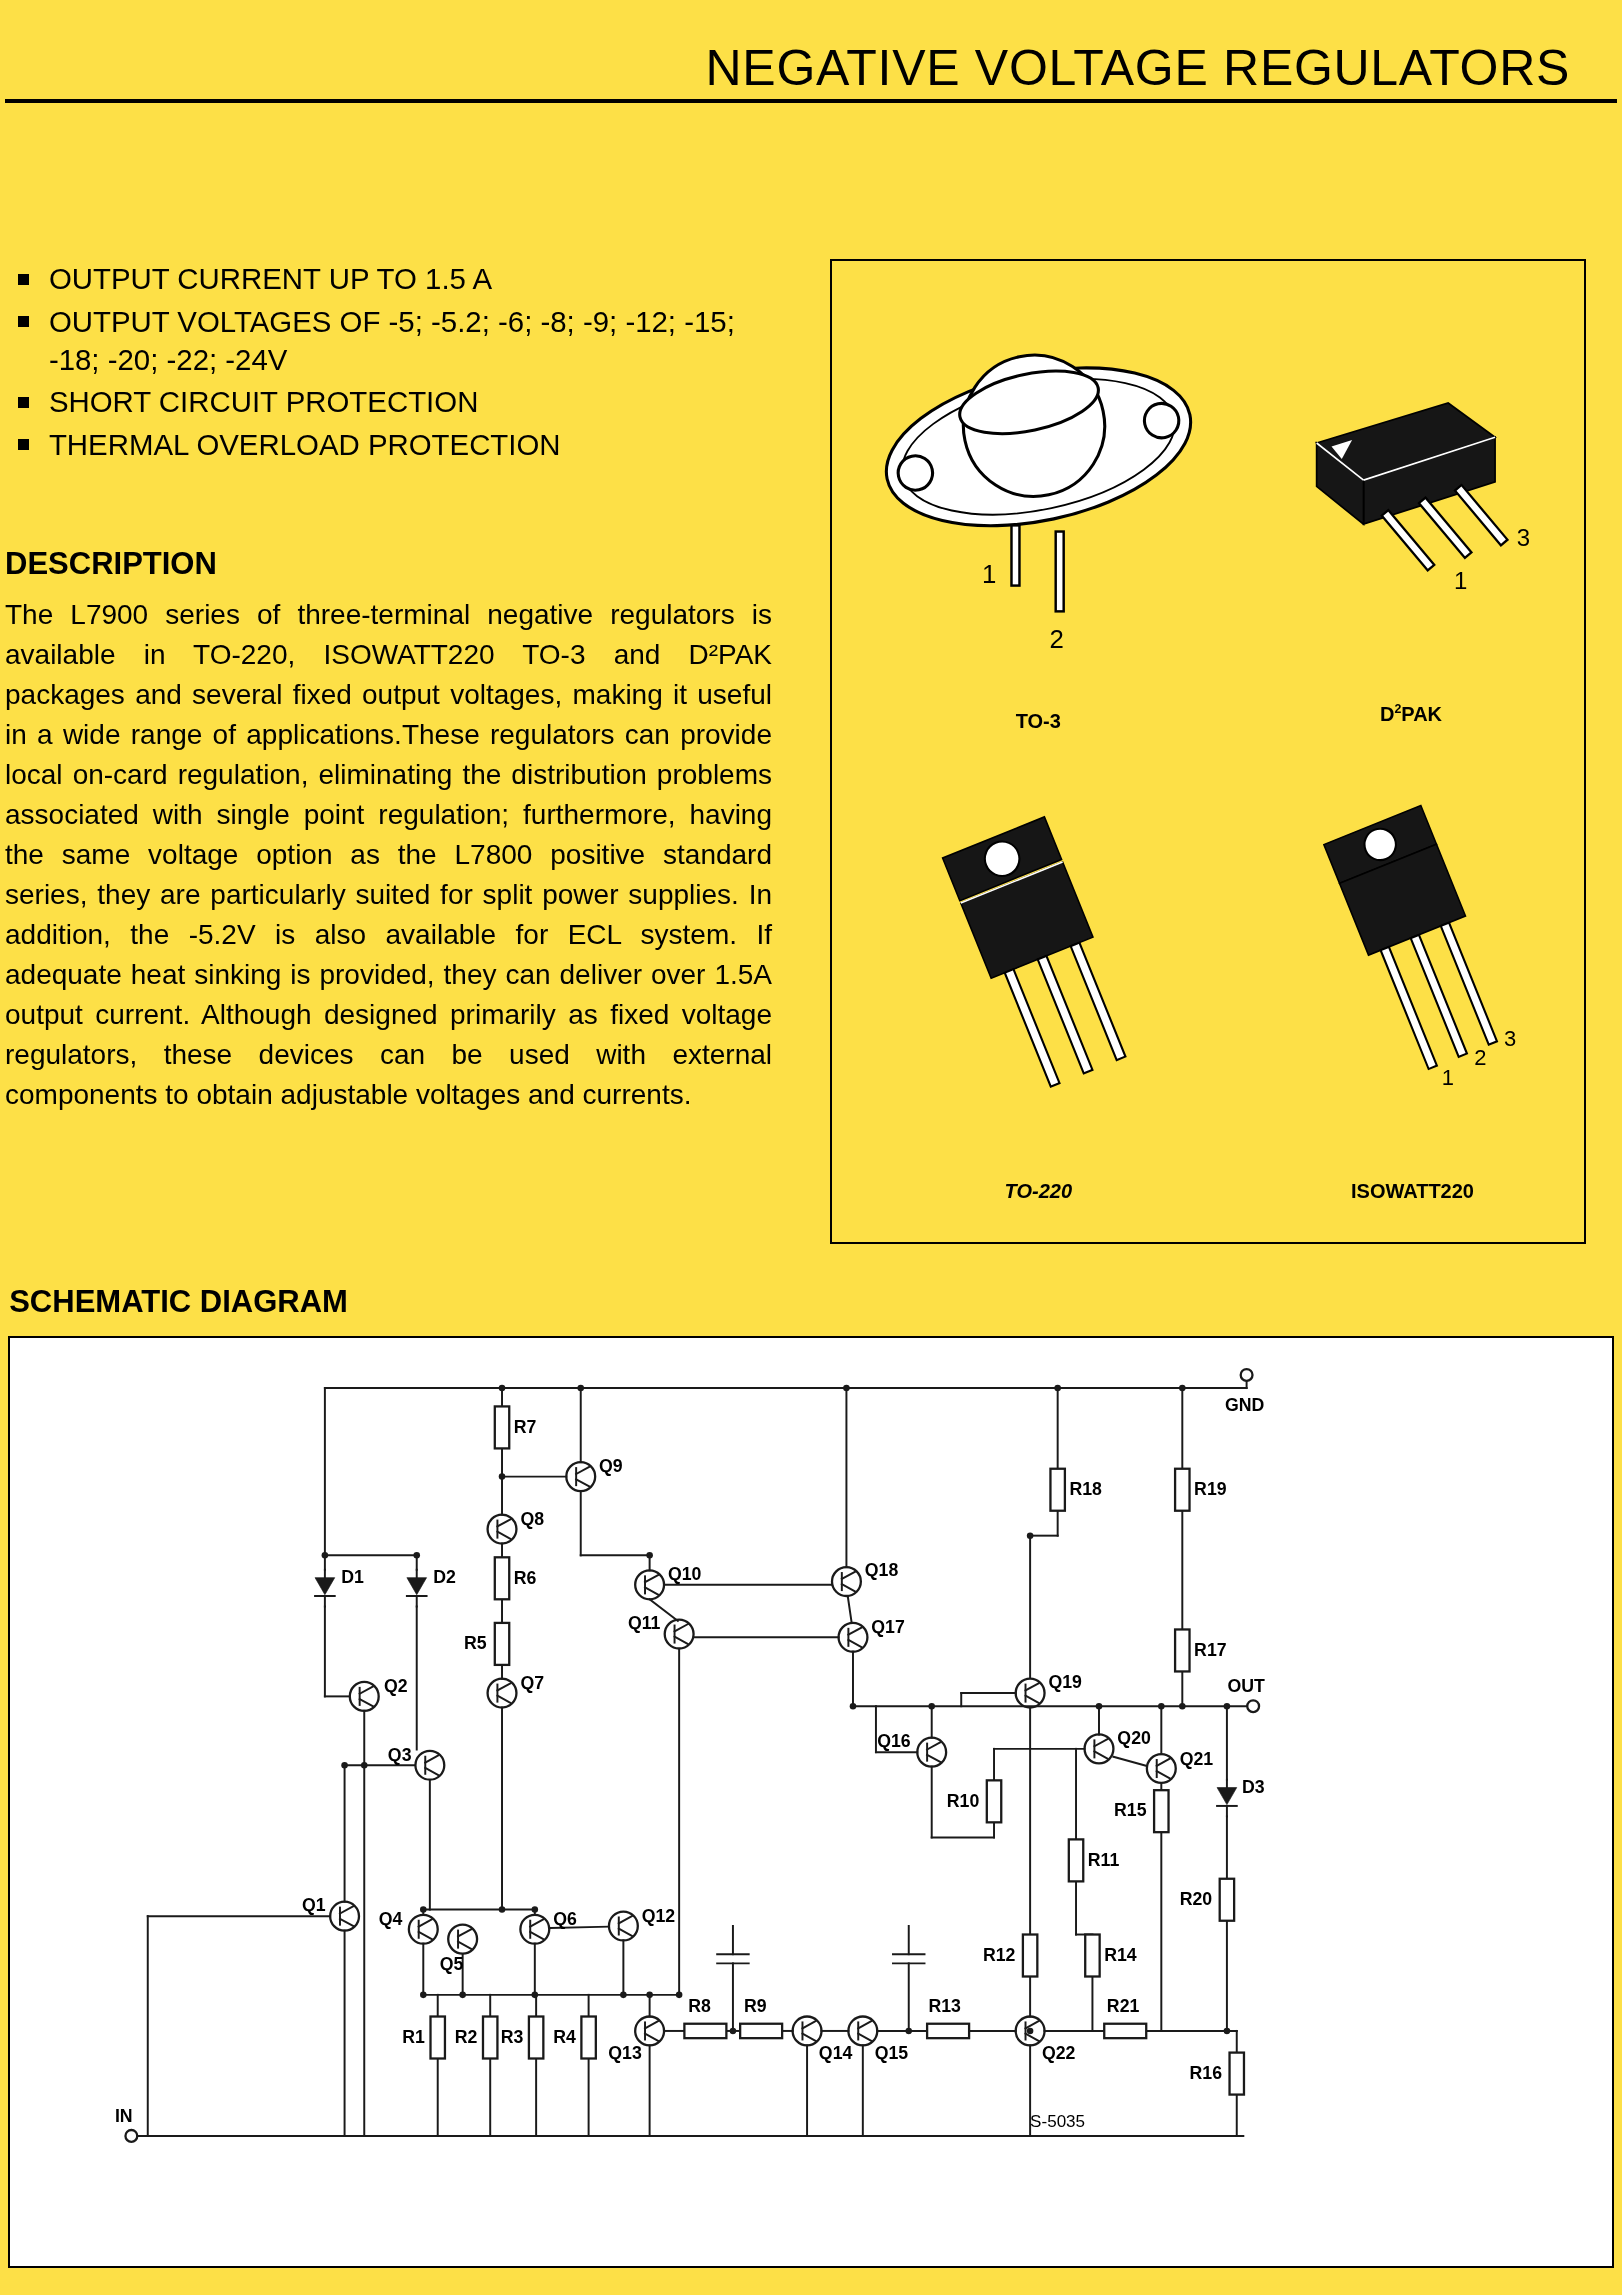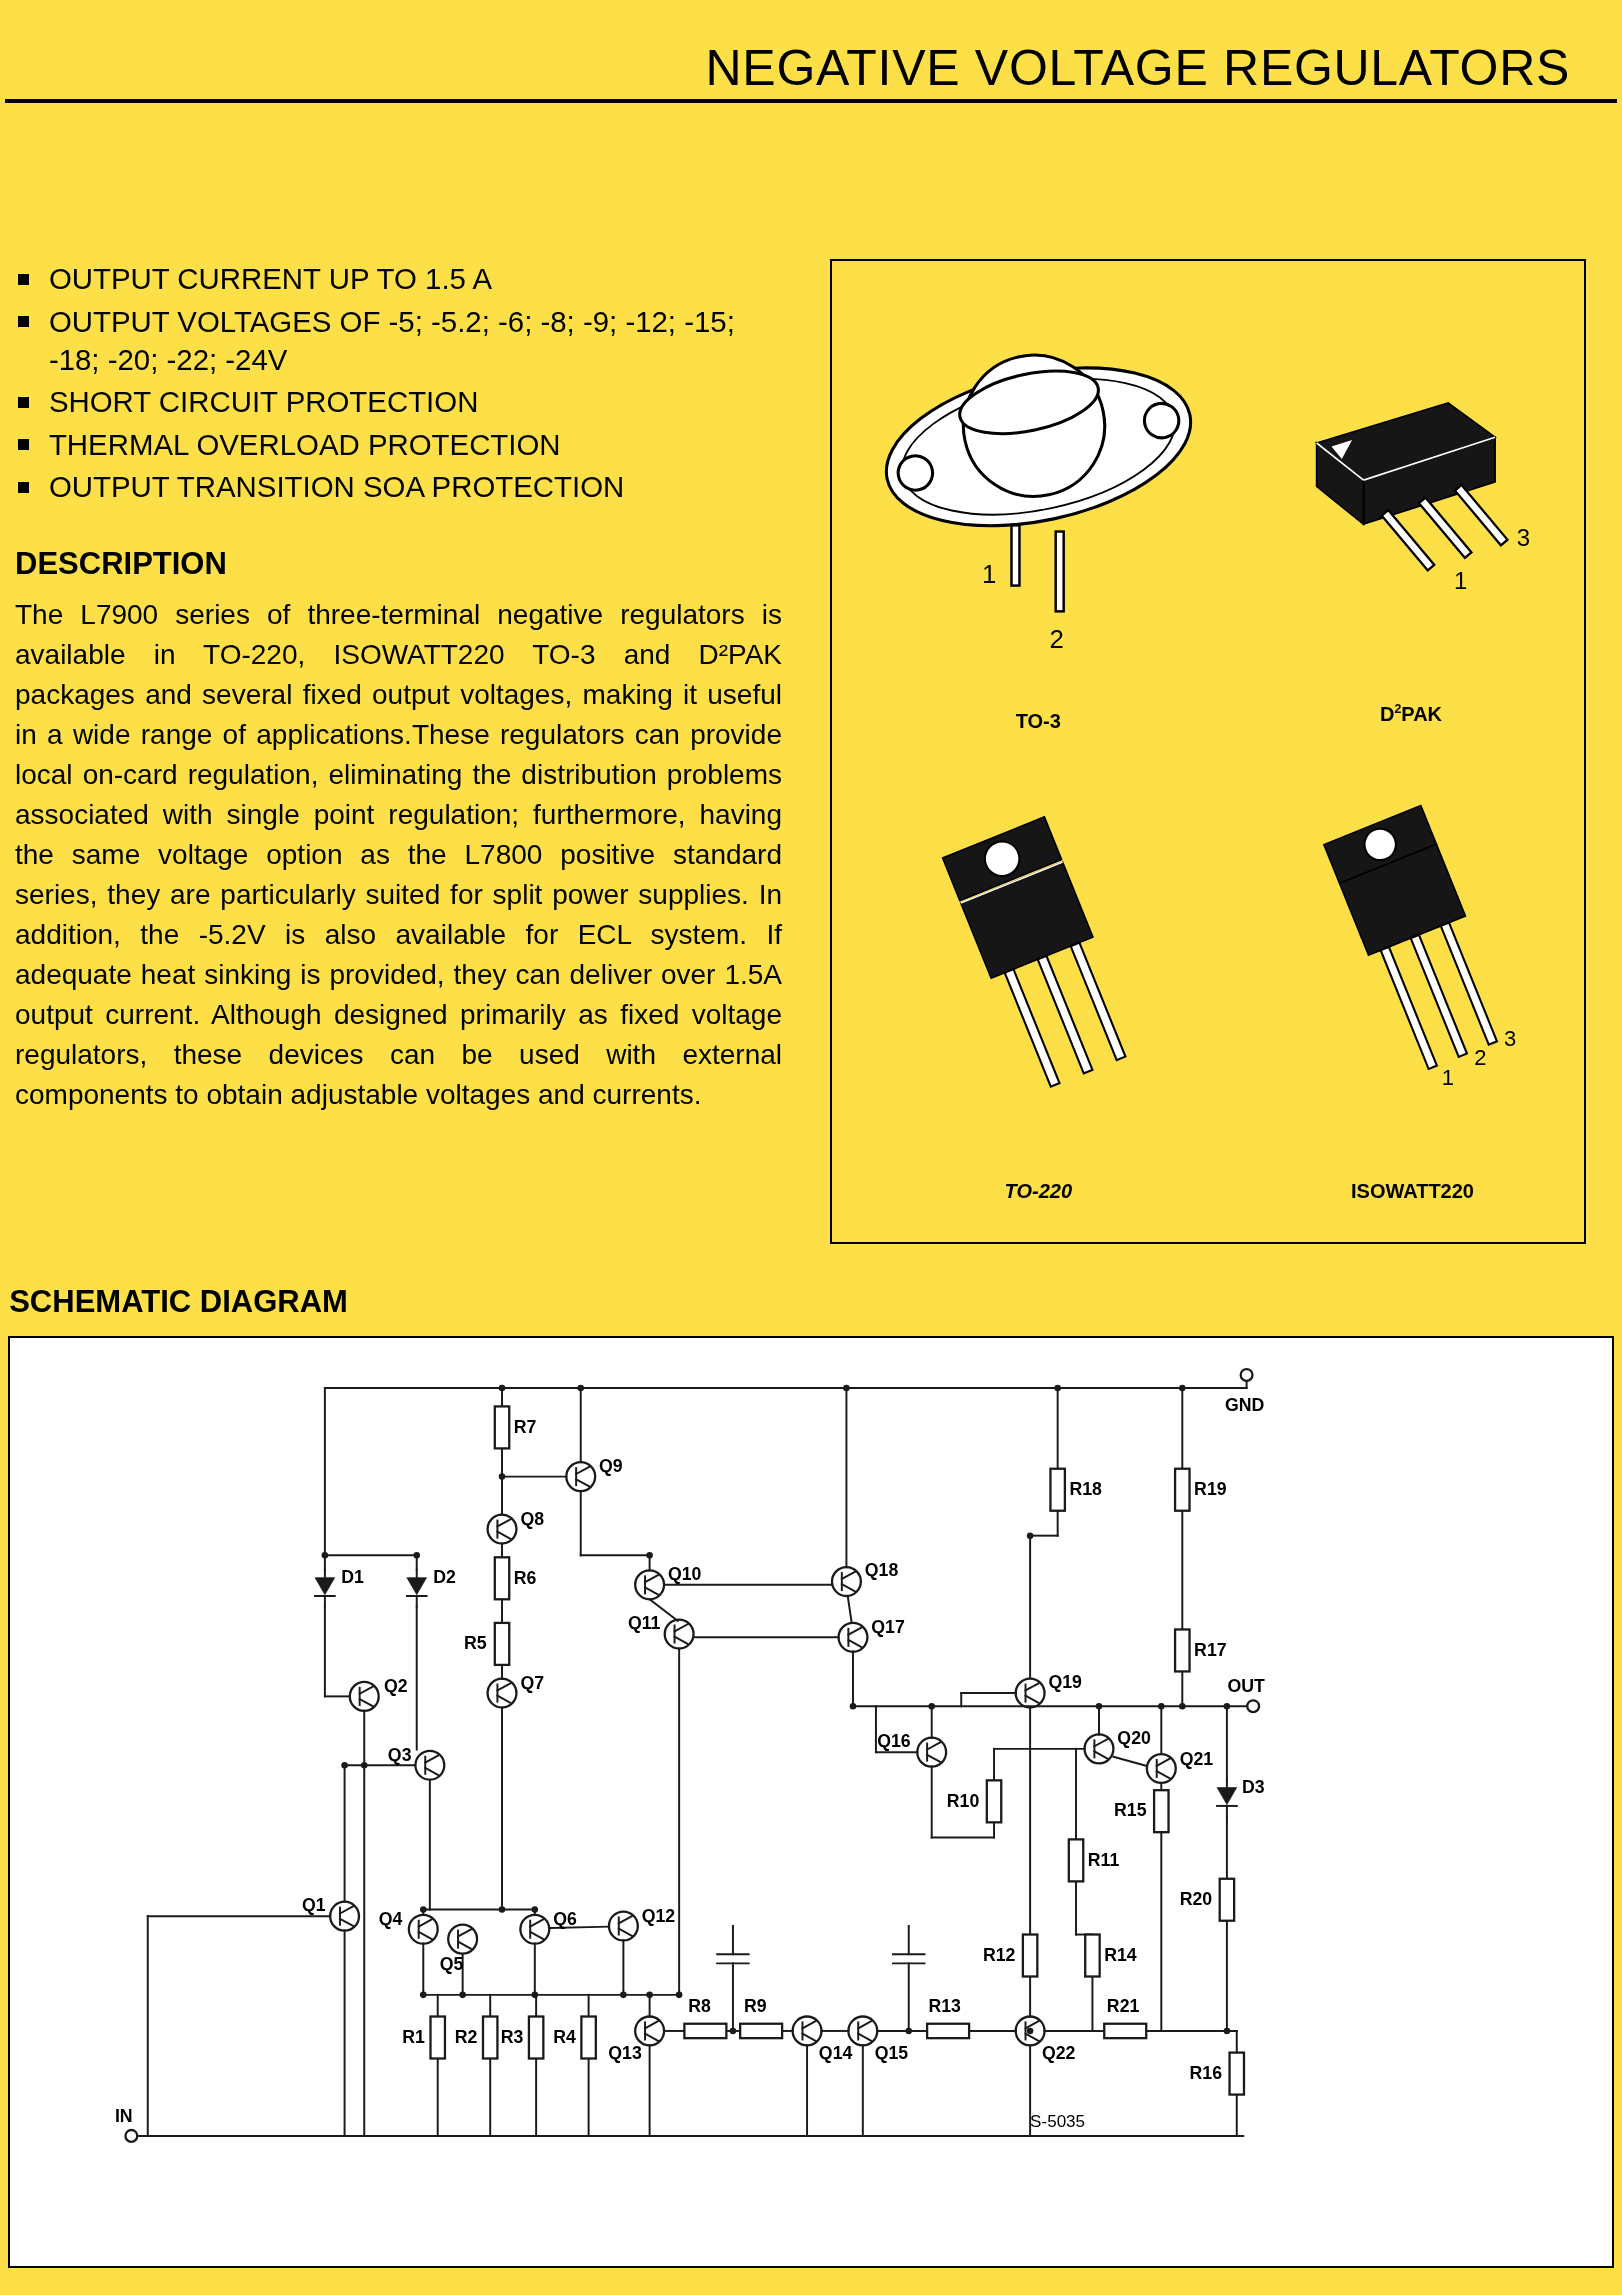--- a/index.html
+++ b/index.html
@@ -8,21 +8,21 @@
   body{width:1622px;height:2295px;position:relative;font-family:"Liberation Sans",sans-serif;color:#000;}
   .page{position:absolute;inset:0;background:#fde047;overflow:hidden;}
 
   .title{position:absolute;top:39px;right:52px;font-size:50px;font-weight:400;letter-spacing:0.7px;white-space:nowrap;}
   .title-rule{position:absolute;top:99px;left:5.2px;right:5.2px;height:3.9px;background:#000;}
 
   .features{position:absolute;top:260px;left:18.3px;width:772px;list-style:none;}
   .features li{display:flex;gap:19.6px;font-size:29.4px;line-height:38px;margin-bottom:4.6px;}
   .features .sq{flex:0 0 auto;width:11px;height:11px;background:#000;margin-top:13.7px;}
 
-  .desc{position:absolute;top:546px;left:15px;width:767px;}
+  .desc{position:absolute;top:546px;left:5px;width:767px;}
   .desc h2{font-size:31px;font-weight:bold;margin-bottom:13px;}
   .desc p{font-size:28px;line-height:40px;text-align:justify;}
 
   .pkg-box{position:absolute;left:830px;top:259px;width:756px;height:985px;border:2.6px solid #000;}
   .pkg-cell{position:absolute;display:flex;flex-direction:column;align-items:center;}
   .cell-to3{left:9.8px;top:19.6px;width:393px;}
   .cell-d2pak{left:422px;top:39px;width:314px;}
   .cell-to220{left:9.8px;top:517px;width:393px;font-style:italic;}
   .cell-isowatt{left:412px;top:517px;width:337px;}
   .cell-to3 svg{width:393px;height:393px;}
@@ -71,24 +71,20 @@
         <span class="sq"></span>
         <span>OUTPUT VOLTAGES OF -5; -5.2; -6; -8; -9; -12; -15; -18; -20; -22; -24V</span>
       </li>
     <li>
         <span class="sq"></span>
         <span>SHORT CIRCUIT PROTECTION</span>
       </li>
     <li>
         <span class="sq"></span>
         <span>THERMAL OVERLOAD PROTECTION</span>
-      </li>
-    <li>
-        <span class="sq"></span>
-        <span>OUTPUT TRANSITION SOA PROTECTION</span>
       </li>
   </ul>
 
   <section class="desc">
     <h2>DESCRIPTION</h2>
     <p>The L7900 series of three-terminal negative regulators is available in TO-220, ISOWATT220 TO-3 and D²PAK packages and several fixed output voltages, making it useful in a wide range of applications.These regulators can provide local on-card regulation, eliminating the distribution problems associated with single point regulation; furthermore, having the same voltage option as the L7800 positive standard series, they are particularly suited for split power supplies. In addition, the -5.2V is also available for ECL system.  If adequate heat sinking is provided, they can deliver over 1.5A output current. Although designed primarily as fixed voltage regulators, these devices can be used with external components to obtain adjustable voltages and currents.</p>
   </section>
 
   <div class="pkg-box">
 

